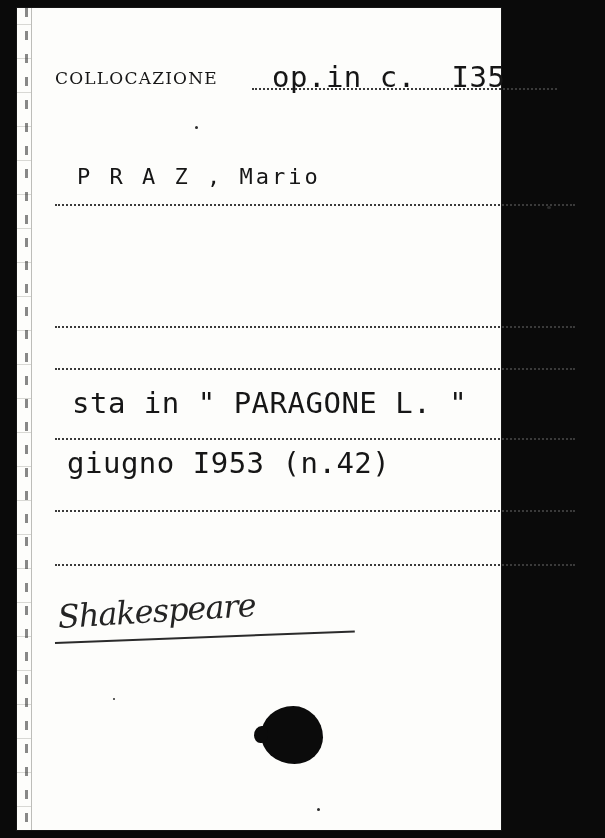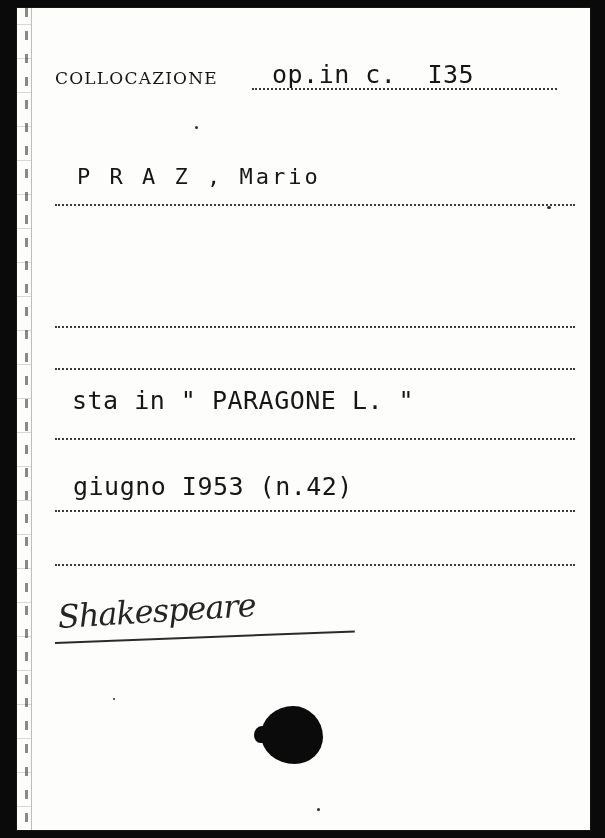--- a/index.html
+++ b/index.html
@@ -19,21 +19,21 @@
     width: 605px;
     height: 838px;
     background: #0a0a0a;
   }
 
   
   #card-paper {
     position: absolute;
     left: 17px;
     top: 8px;
-    width: 573px;
+    width: 484px;
     height: 822px;
     background: #fdfdfb;
     box-shadow: 0 0 0 1px #151515;
   }
 
   
   .edge-strip {
     position: absolute;
     left: 0;
     top: 0;
@@ -75,21 +75,21 @@
   }
 
   .label-collocazione {
     font-family: "DejaVu Serif", serif;
     font-variant: small-caps;
     font-size: 17px;
     letter-spacing: 1.2px;
   }
   .typed {
     font-family: "DejaVu Sans Mono", monospace;
-    font-size: 25px;
+    font-size: 29px;
     letter-spacing: 0.5px;
   }
   .typed-wide {
     font-family: "DejaVu Sans Mono", monospace;
     font-size: 22px;
     letter-spacing: 3px;
   }
 
   
   .handwritten {
@@ -153,21 +153,21 @@
     <div class="row typed-wide" style="left:60px; top:156px;">P R A Z , Mario</div>
     <div class="rule" style="left:38px; top:196px; width:520px;"></div>
 
     <div class="rule" style="left:38px; top:318px; width:520px;"></div>
 
     <div class="rule" style="left:38px; top:360px; width:520px;"></div>
 
     <div class="row typed" style="left:55px; top:378px;">sta in " PARAGONE L. "</div>
     <div class="rule" style="left:38px; top:430px; width:520px;"></div>
 
-    <div class="row typed" style="left:50px; top:464px;margin-left:6px;">giugno I953 (n.42)</div>
+    <div class="row typed" style="left:50px; top:438px;">giugno I953 (n.42)</div>
     <div class="rule" style="left:38px; top:502px; width:520px;"></div>
 
     <div class="rule" style="left:38px; top:556px; width:520px;"></div>
 
     <div class="handwritten" style="left:42px; top:590px;">Shakespeare</div>
     <div class="hand-underline" style="left:38px; top:634px; width:300px;"></div>
 
     <div class="ink-blot" style="left:244px; top:698px;"></div>
 
     <div class="speck" style="left:178px; top:118px; width:3px; height:3px;"></div>

